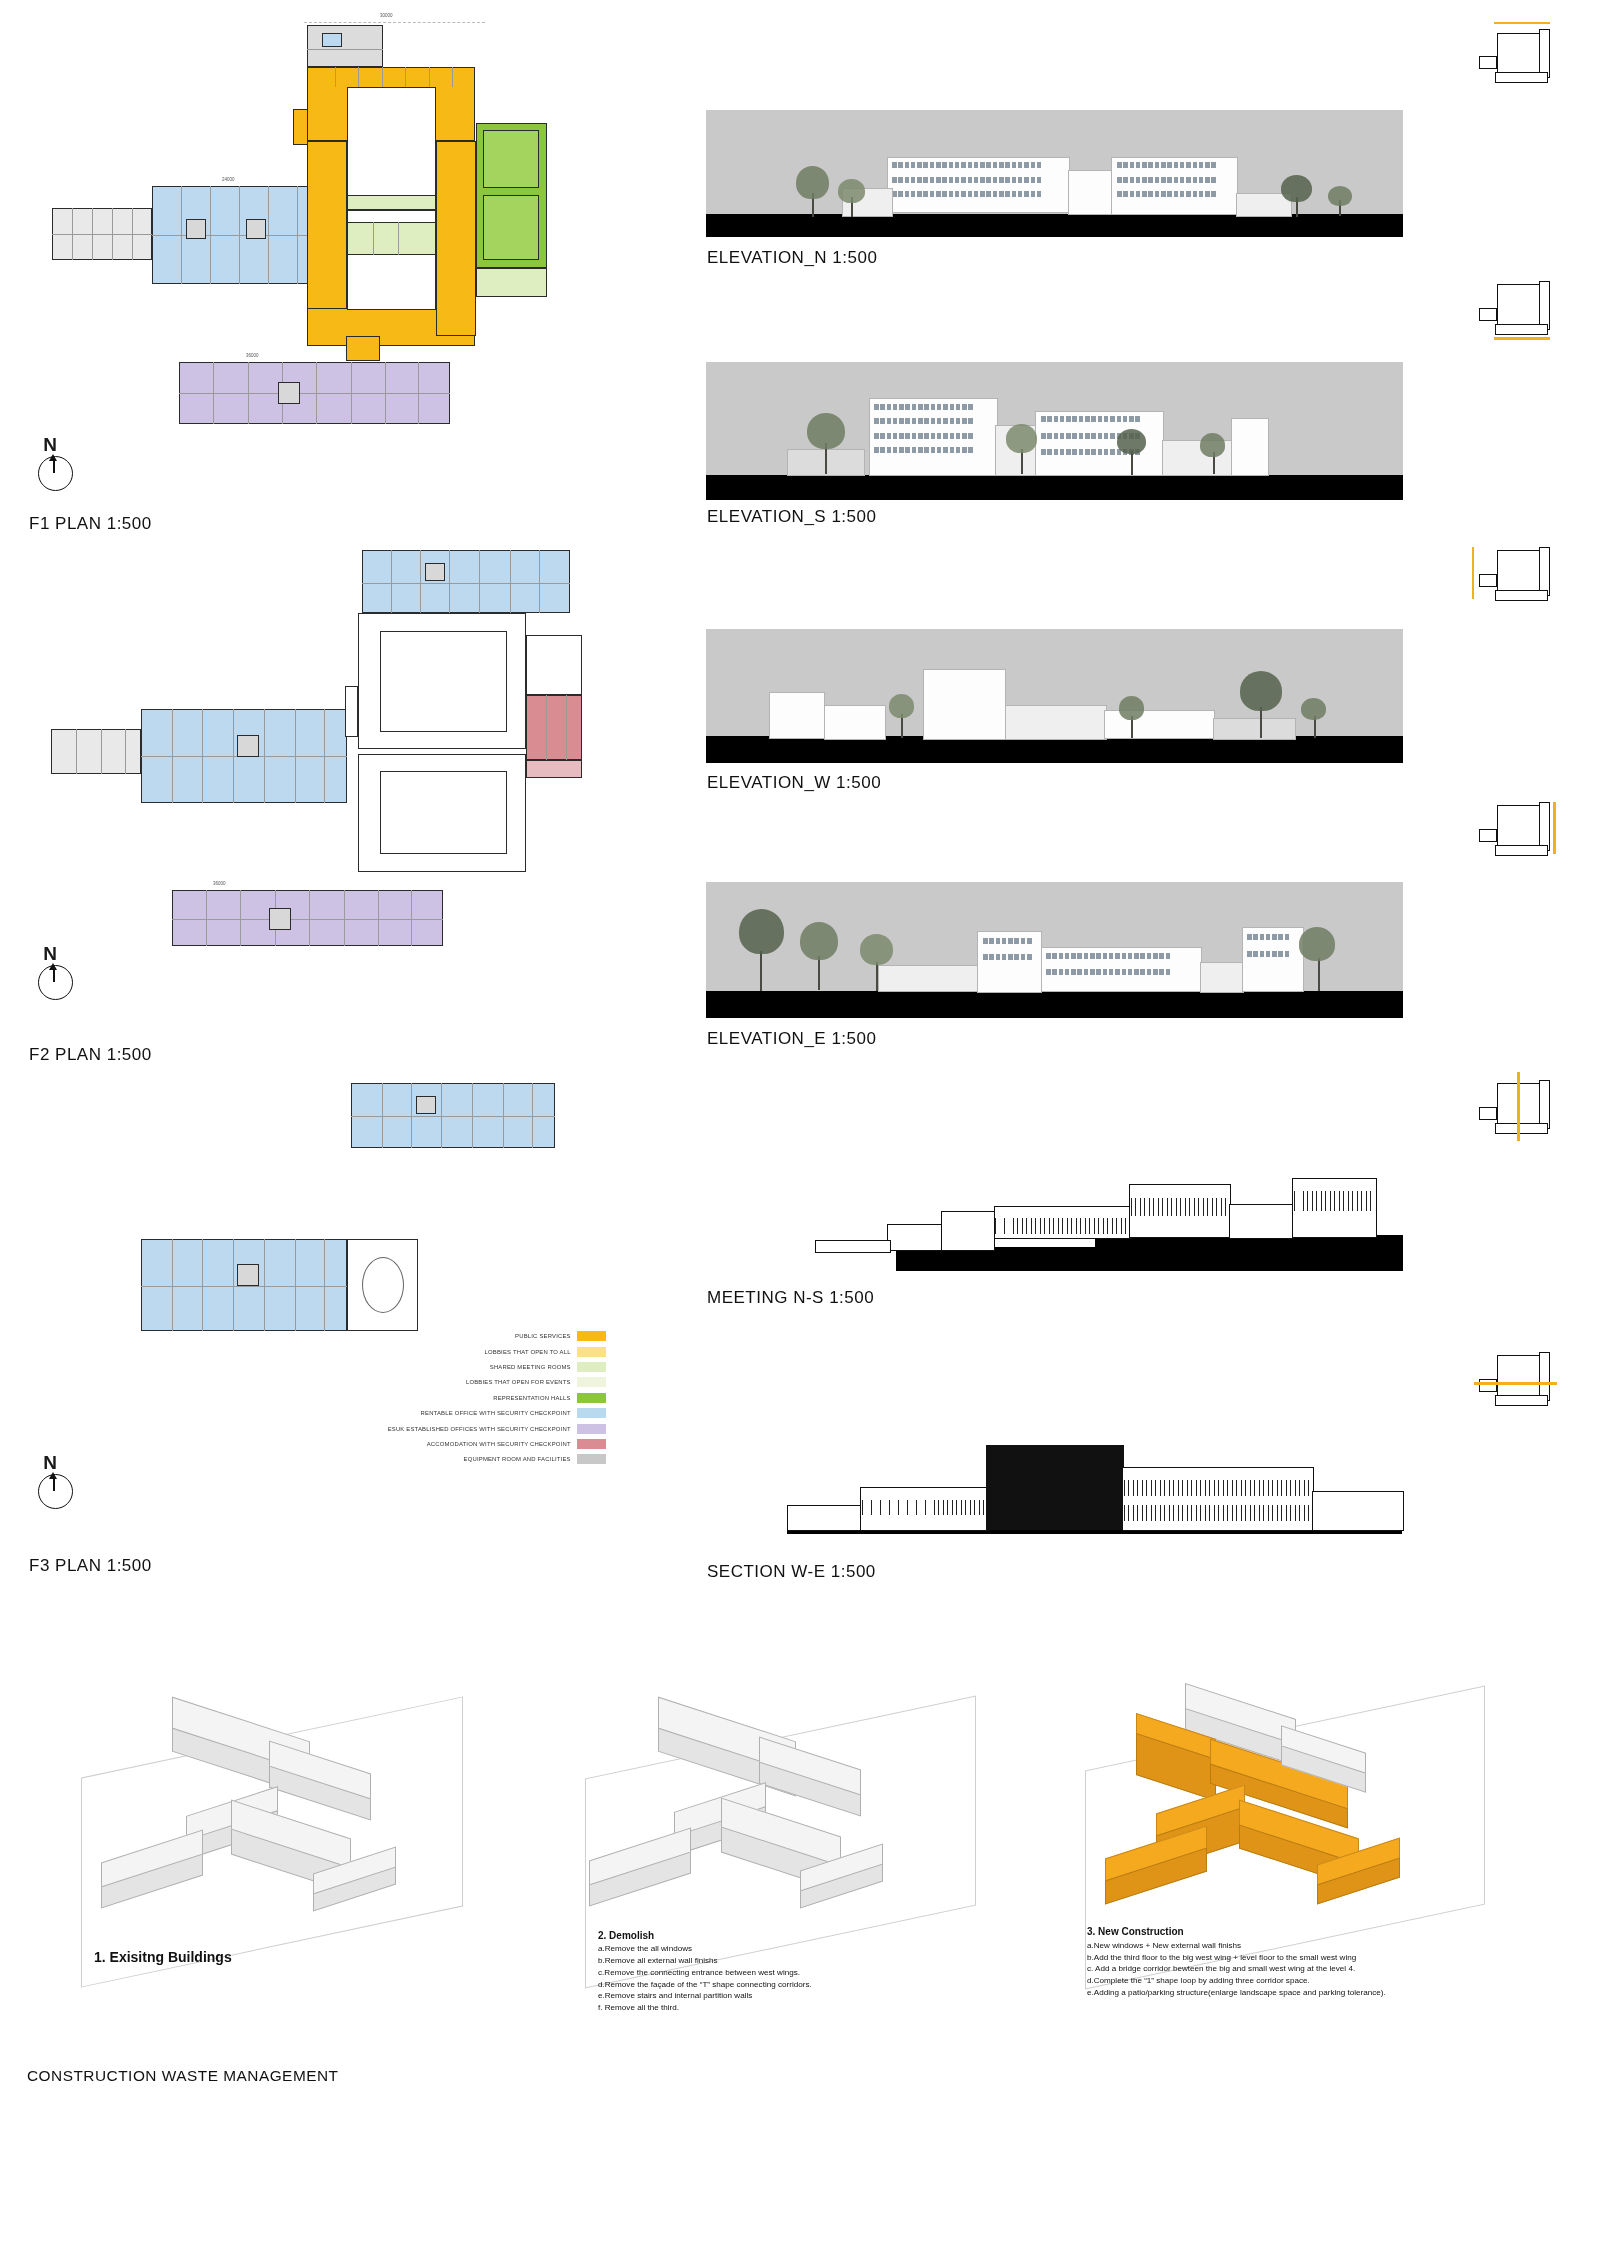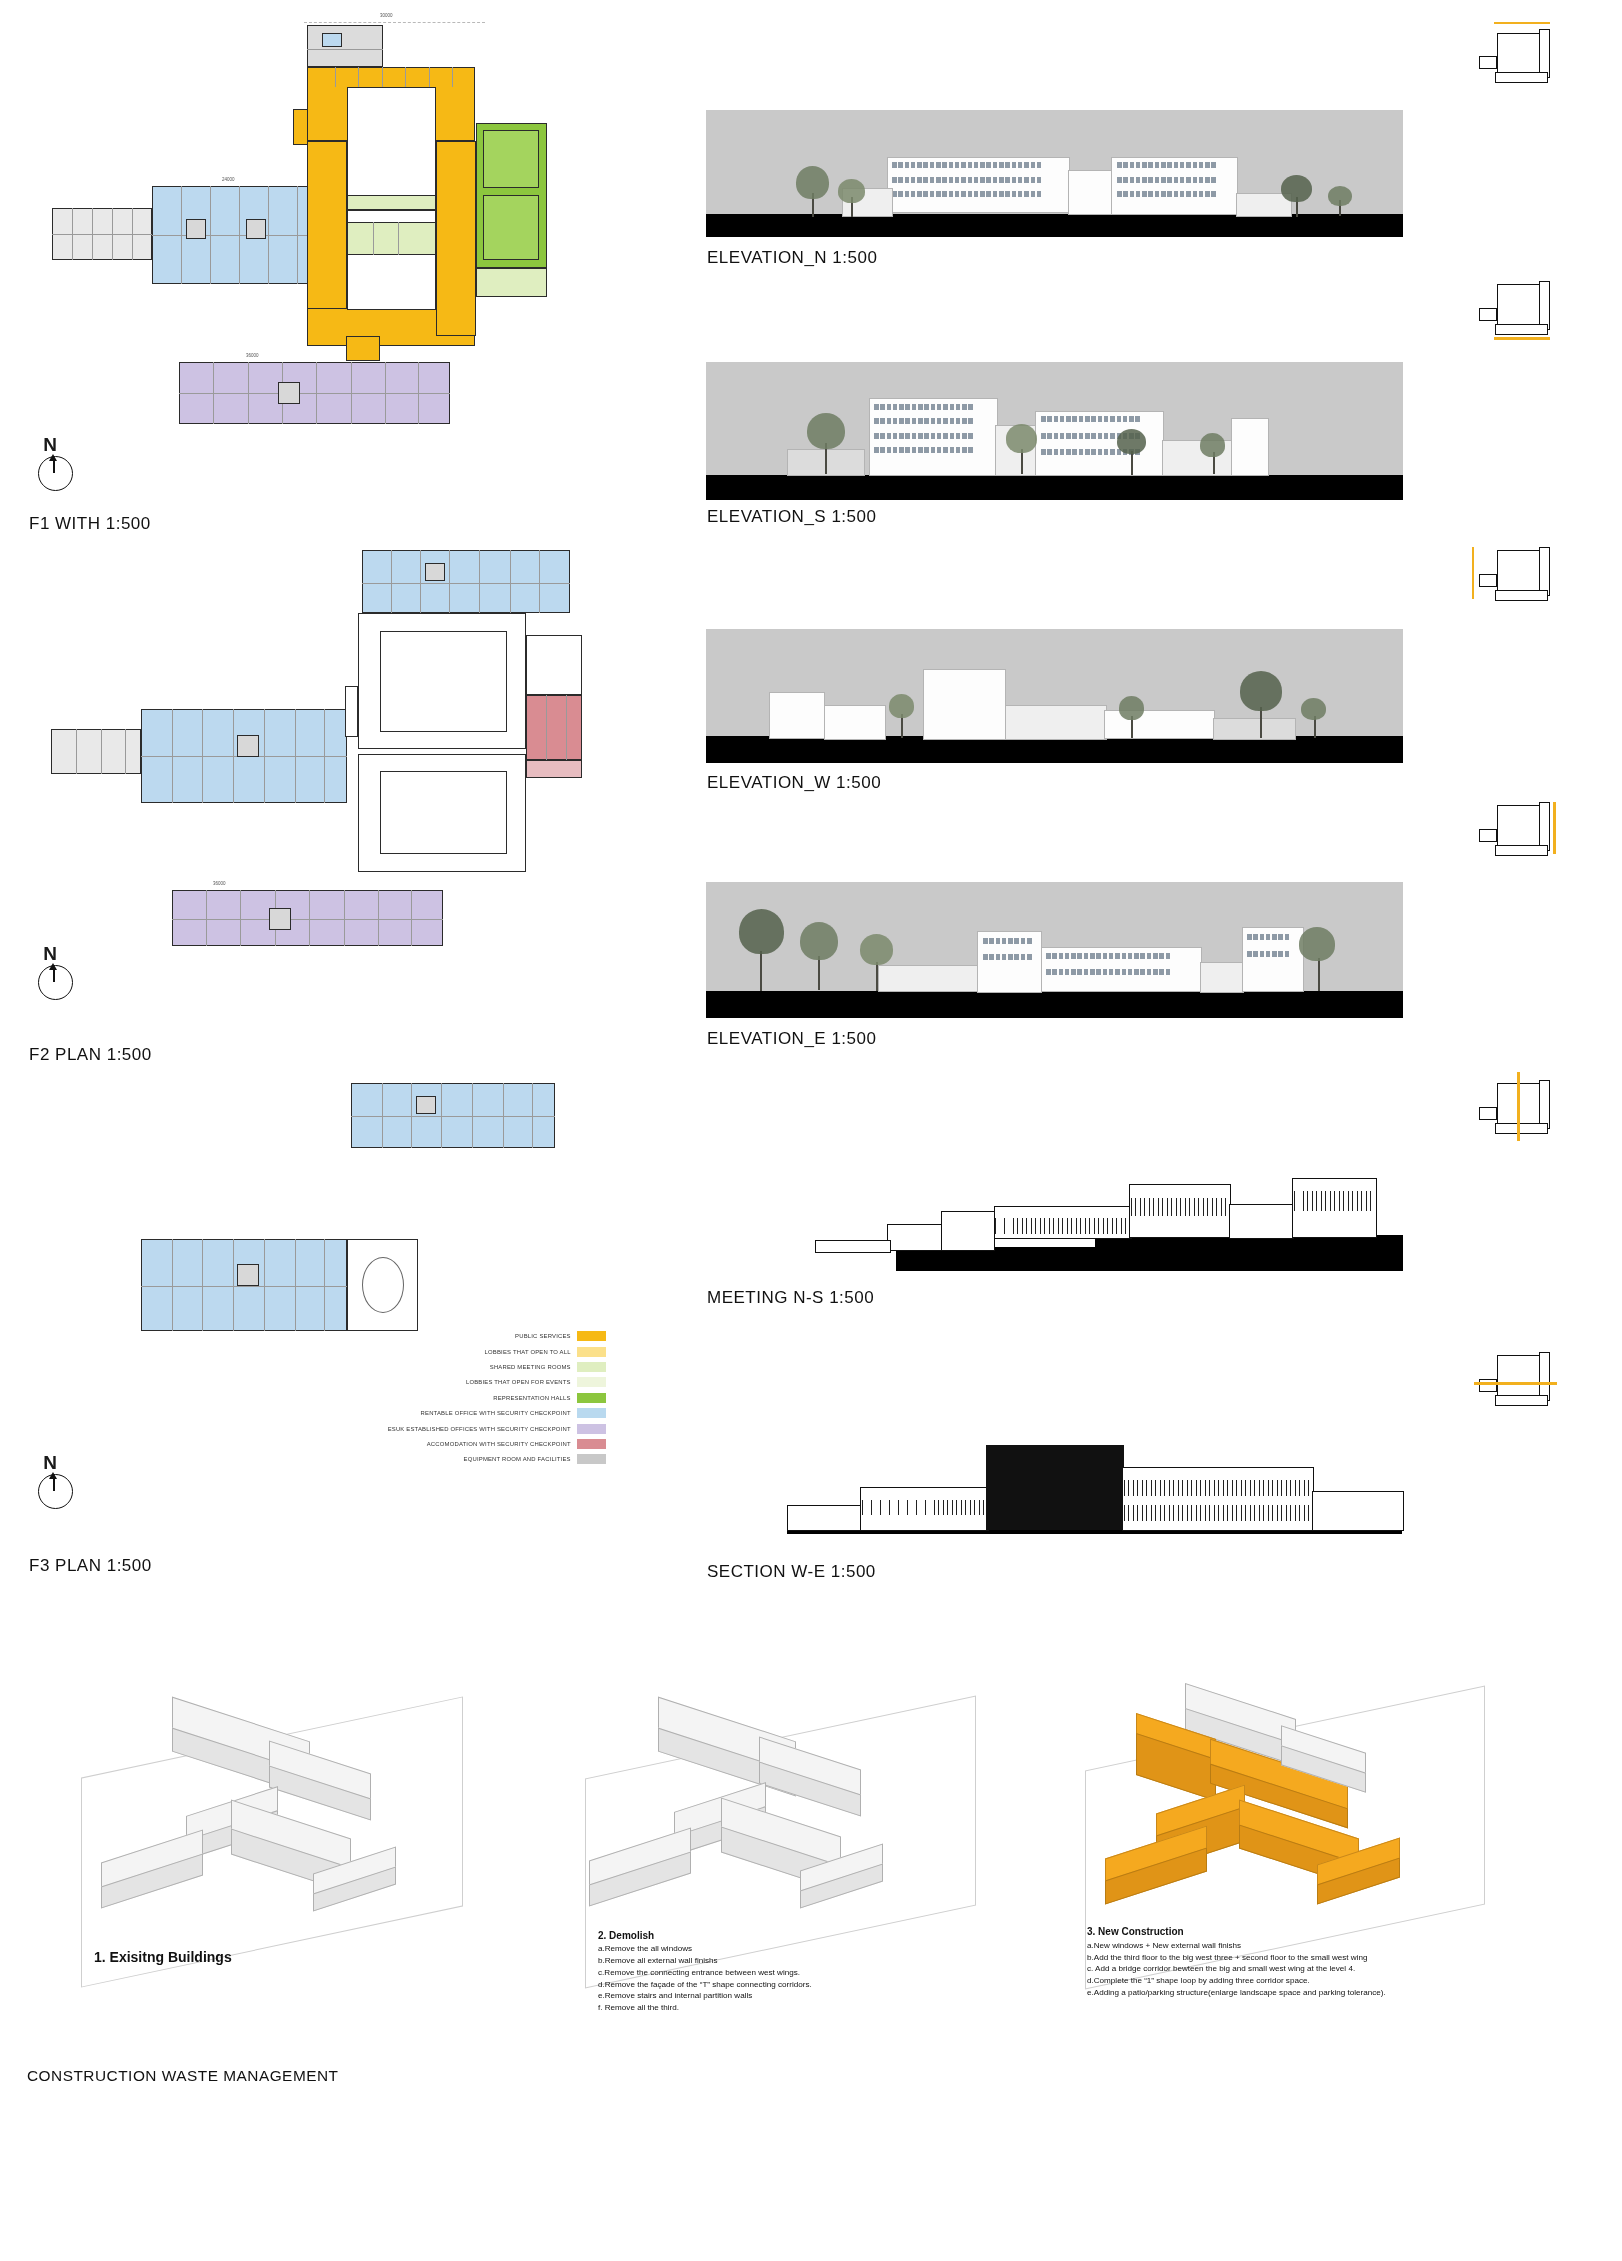--- a/index.html
+++ b/index.html
@@ -147,21 +147,21 @@
     <div class="grid-line" style="left:268px;top:12.7px;width:181px;"></div>
     <div class="dim" style="left:344px;top:3.6px;">30000</div>
     <div class="dim" style="left:186px;top:168px;">24000</div>
     <div class="dim" style="left:210px;top:344px;">36000</div>
   </div>
   <div class="north" style="left:36px;top:434px;">
     <span class="n-letter">N</span>
     <span class="circ"></span>
       <span class="needle"></span>
   </div>
-  <div class="lbl abs" style="left:29px;top:514px;">F1 WITH 1:500</div>
+  <div class="lbl abs" style="left:29px;top:514px;">F1 PLAN 1:500</div>
 
   <div class="plan" style="left:36px;top:541px;width:615px;height:479px;">
     <div class="room" style="left:326px;top:9px;width:208px;height:63px;background:#bcd9ef;"></div>
     <div class="thinline" style="left:326px;top:42px;width:208px;"></div>
     <div class="vline" style="left:355px;top:9px;height:63px;"></div>
     <div class="vline" style="left:384px;top:9px;height:63px;"></div>
     <div class="vline" style="left:413px;top:9px;height:63px;"></div>
     <div class="vline" style="left:443px;top:9px;height:63px;"></div>
     <div class="vline" style="left:474px;top:9px;height:63px;"></div>
     <div class="vline" style="left:503px;top:9px;height:63px;"></div>
@@ -861,21 +861,21 @@
     <div class="bar3d or" style="left:56px;top:159px;">
       <div class="top" style="left:0;top:0;width:100px;height:23.5px;transform:skewY(-18deg);"></div>
       <div class="side" style="left:0;top:22px;width:100px;height:22px;transform:skewY(-18deg);"></div>
     </div>
     <div class="bar3d or" style="left:268px;top:168px;">
       <div class="top" style="left:0;top:0;width:81px;height:22px;transform:skewY(-18deg);"></div>
       <div class="side" style="left:0;top:20px;width:81px;height:18px;transform:skewY(-18deg);"></div>
     </div>
     <div class="tiny" style="position:absolute;left:38px;top:242px;font-weight:bold;font-size:10px;">3. New Construction</div>
     <div class="tiny" style="position:absolute;left:38px;top:257px;">a.New windows + New external wall finishs</div>
-    <div class="tiny" style="position:absolute;left:38px;top:269px;">b.Add the third floor to the big west three + second floor to the small west wing</div>
+    <div class="tiny" style="position:absolute;left:38px;top:269px;">b.Add the third floor to the big west wing + level floor to the small west wing</div>
     <div class="tiny" style="position:absolute;left:38px;top:280px;">c. Add a bridge corridor bewteen the big and small west wing at the level 4.</div>
     <div class="tiny" style="position:absolute;left:38px;top:292px;">d.Complete the “1” shape loop by adding three corridor space.</div>
     <div class="tiny" style="position:absolute;left:38px;top:304px;">e.Adding a patio/parking structure(enlarge landscape space and parking tolerance).</div>
   </div>
 
   <div class="cwm" style="left:27px;top:2067px;">CONSTRUCTION WASTE MANAGEMENT</div>
 
 
 </div>
 

